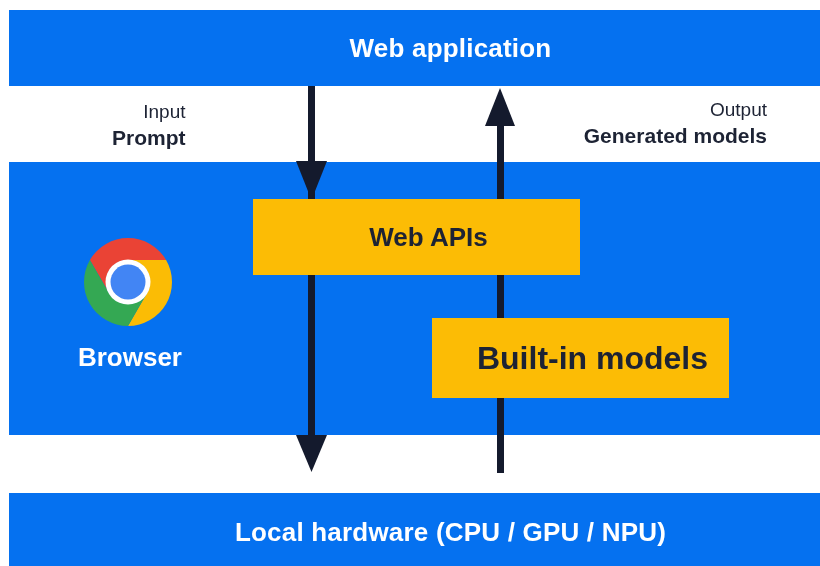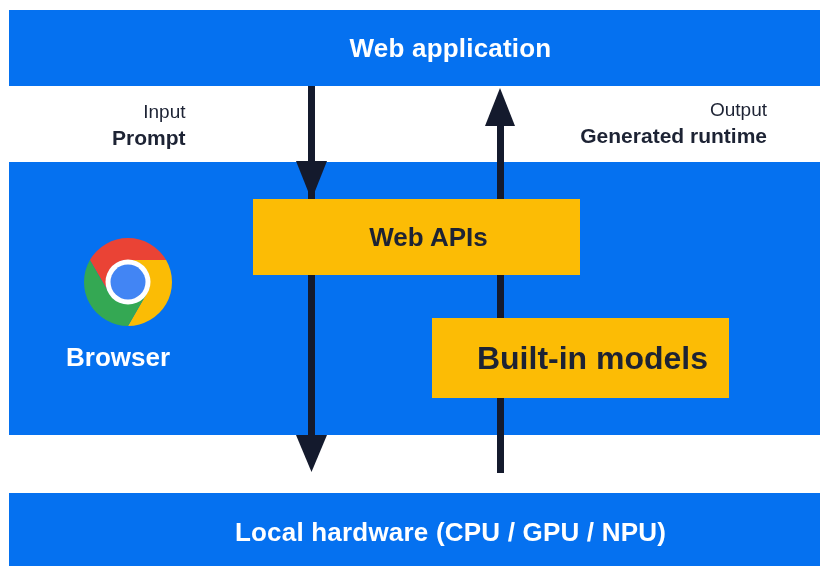--- a/index.html
+++ b/index.html
@@ -17,21 +17,21 @@
   #section-mid{ left:9px; top:162px; width:803px; height:273px; }
   #bar-bottom { left:9px; top:493px; width:803px; height:79px; }
 
   .io { position:absolute; color:var(--text_dark,#1d2334); z-index:1; }
   #io-left  { left:112px; top:99px;  text-align:right;  }
   #io-right { right:53px; top:97px;  text-align:right; }
   .io .cap { font-size:19px; line-height:25px; font-weight:normal; }
   .io .val { font-size:21px; line-height:27px; font-weight:bold; }
 
   #chrome-icon   { position:absolute; left:80px; top:234px; z-index:1; }
-  #browser-label { position:absolute; left:66px; top:342px; width:116px; text-align:left;
+  #browser-label { position:absolute; left:66px; top:342px; width:116px; text-align:right;
                    color:#ffffff; font-weight:bold; font-size:26px; white-space:nowrap; z-index:1; }
 
   #arrows { position:absolute; left:0; top:0; z-index:2; pointer-events:none; }
 
   .ybox {
     position:absolute; z-index:3; background:var(--yellow,#fcbc05);
     color:var(--text_dark,#1d2334); font-weight:bold;
     display:flex; flex-direction:column; align-items:center; justify-content:center;
     text-align:center;
     padding-left:24px;
@@ -47,21 +47,21 @@
   <div id="bar-top" class="bluebar">
     <span>Web application</span>
   </div>
 
   <div id="io-left" class="io">
     <div class="cap">Input</div>
     <div class="val">Prompt</div>
   </div>
   <div id="io-right" class="io">
     <div class="cap">Output</div>
-    <div class="val">Generated runtime</div>
+    <div class="val">Generated models</div>
   </div>
 
   <div id="section-mid" class="bluebar"></div>
 
   <svg id="chrome-icon" width="96" height="96" viewBox="0 0 96 96" aria-hidden="true">
     <path d="M48 26 L86.1 26 A44 44 0 0 0 9.9 26 L28.95 59 A22 22 0 0 1 48 26 Z" fill="#ea4335"></path>
     <path d="M67.05 59 L48 92 A44 44 0 0 0 86.1 26 L48 26 A22 22 0 0 1 67.05 59 Z" fill="#fbbc05"></path>
     <path d="M28.95 59 L9.9 26 A44 44 0 0 0 48 92 L67.05 59 A22 22 0 0 1 28.95 59 Z" fill="#34a853"></path>
     <circle cx="48" cy="48" r="22.5" fill="#ffffff"></circle>
     <circle cx="48" cy="48" r="17.5" fill="#4285f4"></circle>

